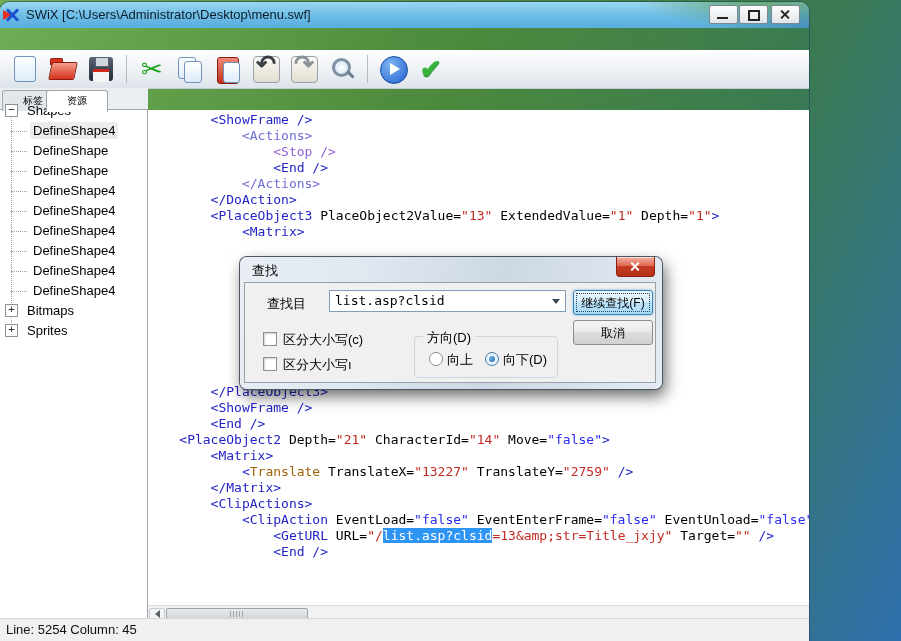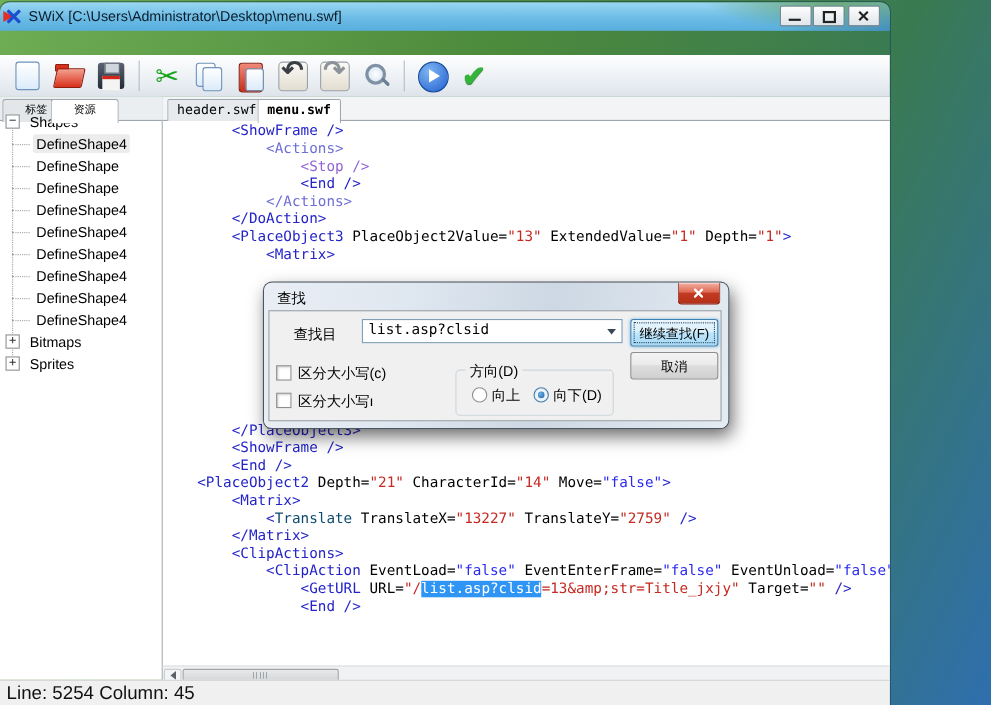--- a/index.html
+++ b/index.html
@@ -78,21 +78,21 @@
   #etabs{left:148px;top:86px;width:745px;height:22px;background:#f2f4f6;border-bottom:1px solid #9fa6ad;box-sizing:border-box}
   .etab{position:absolute;top:2px;height:19px;line-height:19px;padding:0 8px;
         font-family:"DejaVu Sans Mono",monospace;font-size:12px;background:#e7eaed;
         border:1px solid #9fa6ad;border-bottom:none;border-radius:2px 2px 0 0}
   .etab.active{background:#fff;height:21px;z-index:2;font-weight:bold}
   #etab-0{left:4px}#etab-1{left:86px}
   #code{left:148px;top:108px;width:729px;height:495px;background:#fff;overflow:hidden;
         font-family:"DejaVu Sans Mono",monospace;font-size:13px;line-height:16px;padding-top:2px}
   .codeline{height:16px;white-space:pre}
   .tk-tag{color:#2323c8}.tk-slate{color:#6e6ed6}.tk-purple{color:#9064d8}
-  .tk-green{color:#0c4a6e}.tk-attr{color:#000}.tk-val{color:#c42a21}
+  .tk-green{color:#a16207}.tk-attr{color:#000}.tk-val{color:#c42a21}
   .tk-bool{color:#2a2af0}.tk-tagu{color:#2323c8;}
   .tk-sel{background:#2e95f5;color:#fff}
   
   .sb{background:#f1f2f3}
   #vscroll{left:877px;top:108px;width:16px;height:495px;border-left:1px solid #dcdedf;box-sizing:border-box}
   #hscroll{left:148px;top:603px;width:729px;height:15px;border-top:1px solid #dcdedf;box-sizing:border-box}
   .sbtn{position:absolute;background:#f3f4f5;border:1px solid #c9cdd1;border-radius:2px;
         display:flex;align-items:center;justify-content:center}
   .arrow{width:0;height:0;border:4px solid transparent}
   .a-up{border-bottom:5px solid #5a6066;margin-top:-4px}
@@ -100,21 +100,21 @@
   .a-lf{border-right:5px solid #5a6066;margin-left:-4px}
   .a-rt{border-left:5px solid #5a6066;margin-right:-4px}
   .thumb{position:absolute;background:linear-gradient(90deg,#e8e9ea,#d3d5d7);border:1px solid #9fa4a9;border-radius:2px}
   #vthumb{left:2px;top:204px;width:11px;height:26px}
   #hthumb{left:18px;top:2px;width:140px;height:10px;background:linear-gradient(#e8e9ea,#d3d5d7)}
   #hthumb .grip{position:absolute;left:50%;top:2px;width:14px;height:6px;margin-left:-7px;
      background:repeating-linear-gradient(90deg,#9fa4a9 0 1px,transparent 1px 3px)}
   #sbcorner{left:877px;top:603px;width:16px;height:15px;background:#eceeef}
   
   #status{left:0;top:616px;width:901px;height:23px;background:#f0f0f0;border-top:1px solid #d5d5d5;
-          font-size:17px;color:#111;line-height:22px;padding-left:6px;box-sizing:border-box}
+          font-size:13px;color:#111;line-height:22px;padding-left:6px;box-sizing:border-box}
   
   #dlg{left:240px;top:255px;width:422px;height:132px;z-index:50;border-radius:7px;
        background:linear-gradient(100deg,#e9eef4 0%,#dfe7f0 30%,#cdd8e4 60%,#e4ebf2 100%);
        box-shadow:0 0 0 1px #4a5662,3px 7px 16px rgba(0,0,0,.6);}
   #dlg-title{left:12px;top:5px;font-size:13px;color:#000}
   #dlg-close{right:7px;top:0;width:37px;height:19px;border:1px solid #8d2013;border-top:none;
              border-radius:0 0 4px 4px;background:linear-gradient(#f5b0a4 0%,#dd6a52 45%,#c43a22 50%,#b33118 100%);
              box-shadow:inset 0 1px 0 rgba(255,255,255,.6)}
   #dlg-close i,#dlg-close b{position:absolute;left:17px;top:4px;width:2px;height:11px;background:#fff;border-radius:1px}
   #dlg-close i{transform:rotate(45deg)}#dlg-close b{transform:rotate(-45deg)}
@@ -123,21 +123,21 @@
   #dlg-combo{left:84px;top:7px;width:237px;height:22px;background:#fff;border:1px solid #7d9db8;box-sizing:border-box}
   #dlg-combo .val{position:absolute;left:5px;top:2px;font-family:"DejaVu Sans Mono",monospace;font-size:13px}
   #dlg-combo .drop{position:absolute;right:1px;top:1px;width:17px;height:18px;display:flex;align-items:center;justify-content:center}
   #dlg-combo .drop .arrow{border:4px solid transparent;border-top:5px solid #3a4754;margin-bottom:-4px}
   .dbtn{position:absolute;width:80px;height:25px;font-size:12px;text-align:center;line-height:24px;border-radius:3px;box-sizing:border-box}
   #btn-findnext{left:328px;top:7px;border:1px solid #3c7fb1;
      background:linear-gradient(#eaf6fd,#d9f0fc 45%,#bee6fd 50%,#a7d9f5);box-shadow:0 0 3px #7ab8e0}
   #btn-findnext::after{content:"";position:absolute;left:2px;top:2px;right:2px;bottom:2px;border:1px dotted #24455e}
   #btn-cancel{left:328px;top:37px;border:1px solid #8e8e8e;
      background:linear-gradient(#f4f4f4,#ebebeb 45%,#dddddd 50%,#d0d0d0)}
-  .cbrow{position:absolute;left:6px;font-size:13px;height:15px;line-height:14px}
+  .cbrow{position:absolute;left:18px;font-size:13px;height:15px;line-height:14px}
   #cb1{top:49px}#cb2{top:74px}
   .cbbox{display:inline-block;width:12px;height:12px;background:#fff;border:1px solid #8e8e8e;
          vertical-align:-2px;margin-right:6px;box-shadow:inset 1px 1px 2px #cdd2d6}
   #grp{left:169px;top:53px;width:144px;height:42px;border:1px solid #cdd6dc;border-radius:4px;box-sizing:border-box}
   #grp-label{position:absolute;left:8px;top:-8px;background:#f0f0f0;padding:0 4px;font-size:13px}
   .radio{display:inline-block;width:12px;height:12px;border:1px solid #8e8e8e;border-radius:50%;background:#fff;vertical-align:-2px;margin-right:4px;position:relative}
   .radio.on{border-color:#4a7ba6;background:radial-gradient(circle,#fff 0 20%,#dfeef9 70%)}
   .radio.on::after{content:"";position:absolute;left:3px;top:3px;width:6px;height:6px;border-radius:50%;
       background:radial-gradient(circle at 35% 35%,#6fb3e8,#1d5f9e)}
   #radio-up{position:absolute;left:14px;top:14px;font-size:13px}
@@ -225,24 +225,20 @@
       <div class="trow tchild"><span class="tlabel">DefineShape4</span></div>
       <div class="trow tchild"><span class="tlabel">DefineShape4</span></div>
       <div class="trow tchild"><span class="tlabel">DefineShape4</span></div>
       <div class="trow tchild"><span class="tlabel">DefineShape4</span></div>
       <div class="trow tchild"><span class="tlabel">DefineShape4</span></div>
       <div class="trow tchild"><span class="tlabel">DefineShape4</span></div>
       <div class="trow"><span class="texp">+</span><span class="tlabel">Bitmaps</span></div>
       <div class="trow"><span class="texp">+</span><span class="tlabel">Sprites</span></div>
     </div>
 
-  <div id="etabs" class="abs">
-    <div id="etab-0" class="etab">header.swf</div>
-    <div id="etab-1" class="etab active">menu.swf</div>
-  </div>
 
   <div id="code" class="abs">
       <div class="codeline"><span class="tk-tag">        &lt;ShowFrame /&gt;</span></div>
       <div class="codeline"><span class="tk-slate">            &lt;Actions&gt;</span></div>
       <div class="codeline"><span class="tk-purple">                &lt;Stop /&gt;</span></div>
       <div class="codeline"><span class="tk-tag">                &lt;End /&gt;</span></div>
       <div class="codeline"><span class="tk-slate">            &lt;/Actions&gt;</span></div>
       <div class="codeline"><span class="tk-tag">        &lt;/DoAction&gt;</span></div>
       <div class="codeline"><span class="tk-tag">        &lt;</span><span class="tk-tagu">PlaceObject3</span><span class="tk-attr"> PlaceObject2Value=</span><span class="tk-val">"13"</span><span class="tk-attr"> ExtendedValue=</span><span class="tk-val">"1"</span><span class="tk-attr"> Depth=</span><span class="tk-val">"1"</span><span class="tk-tag">&gt;</span></div>
       <div class="codeline"><span class="tk-tag">            &lt;</span><span class="tk-tagu">Matrix</span><span class="tk-tag">&gt;</span></div>

